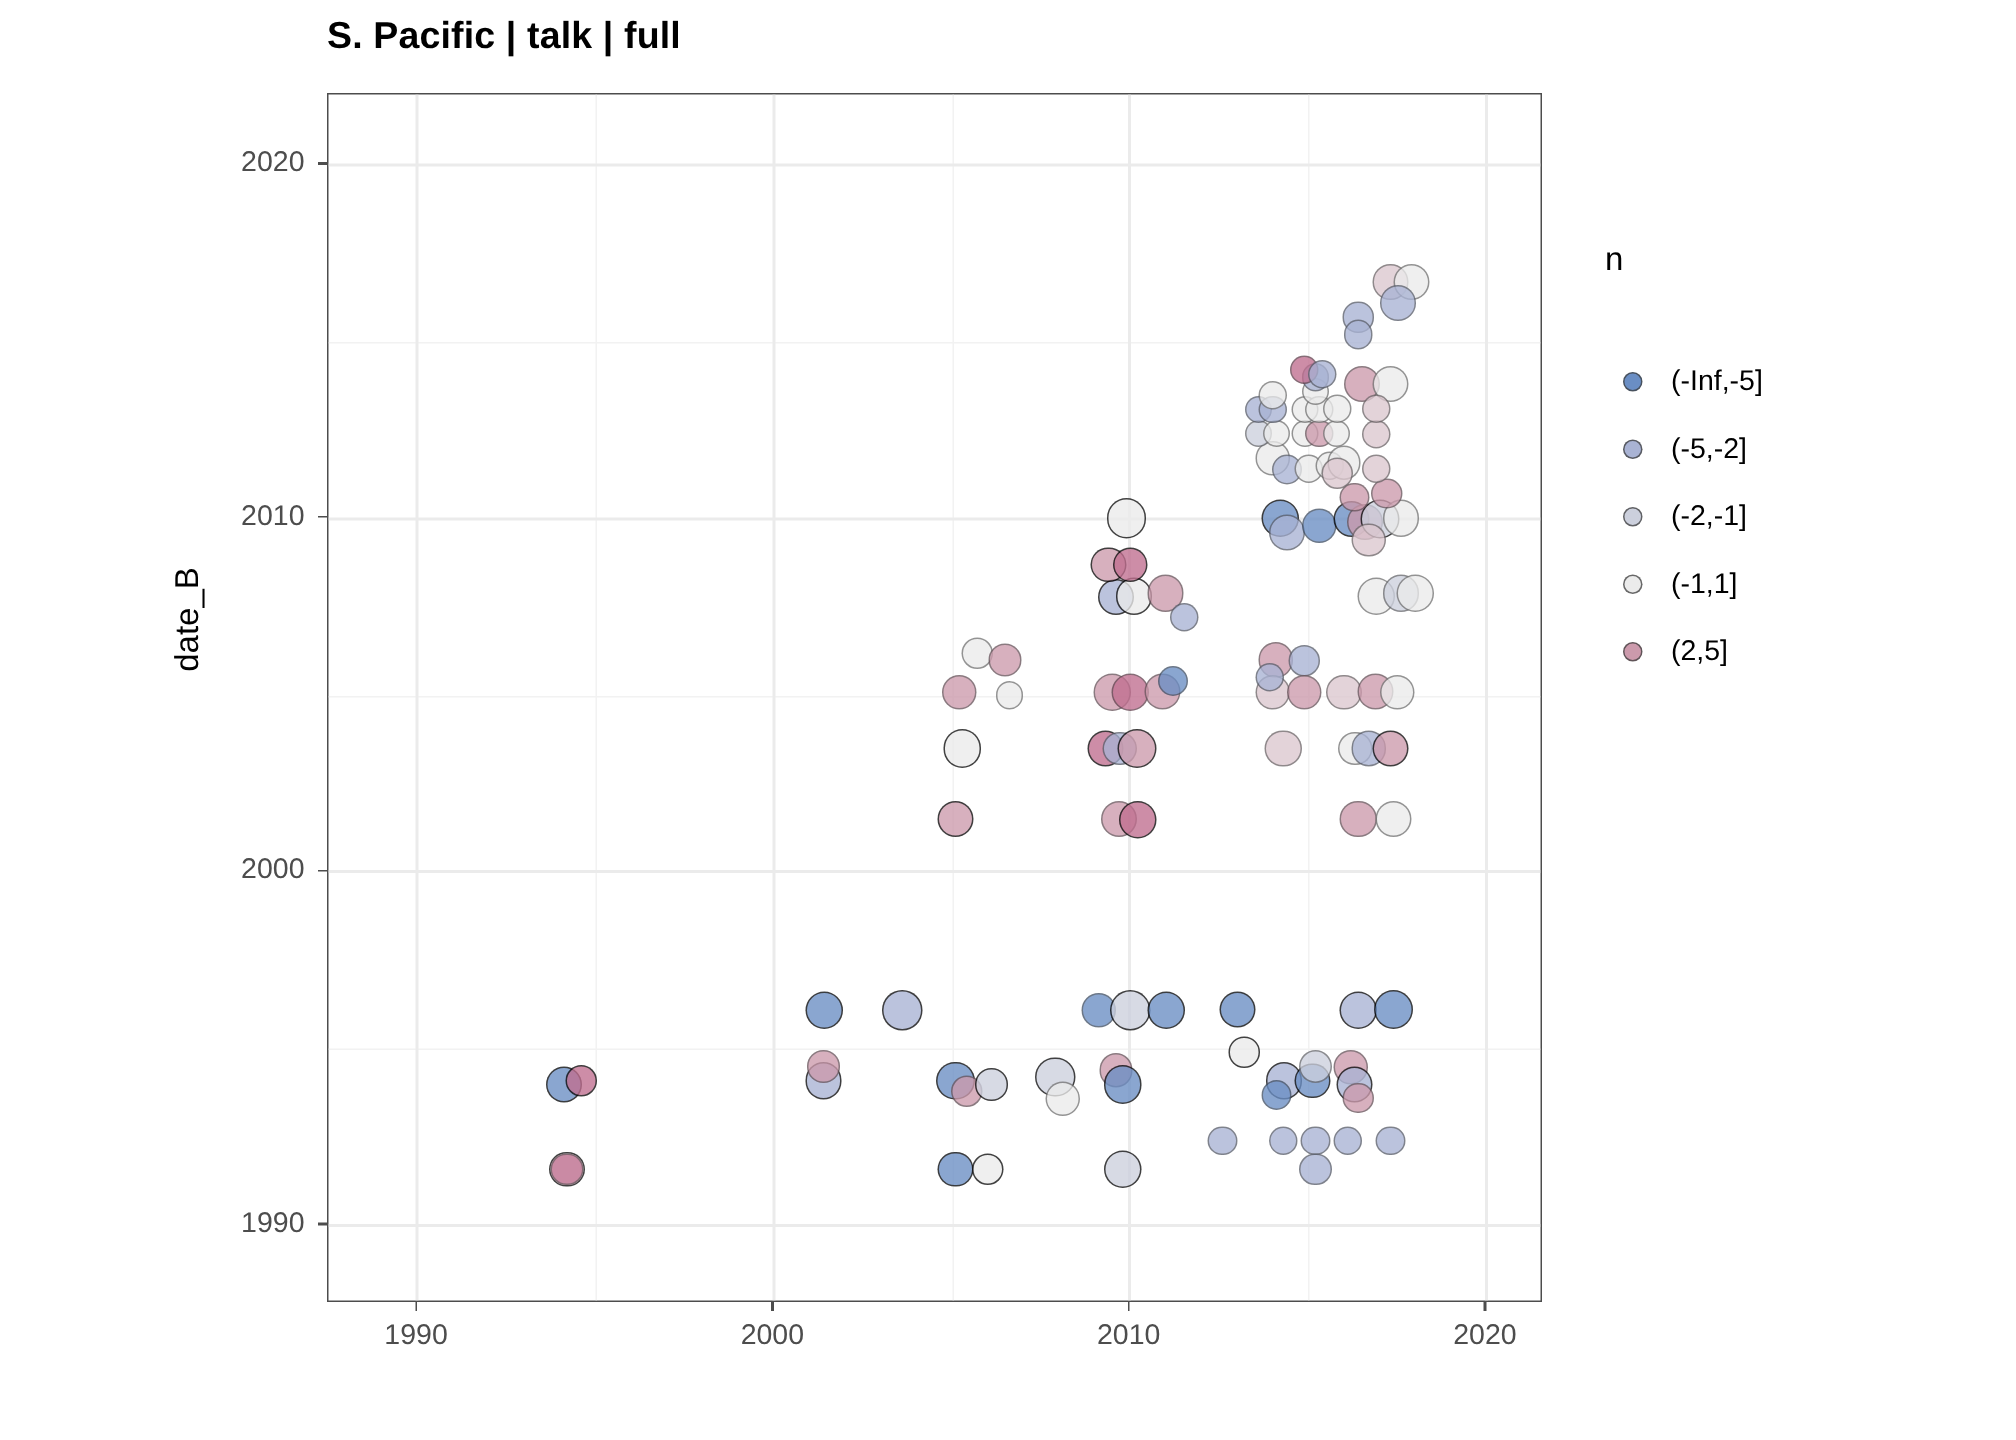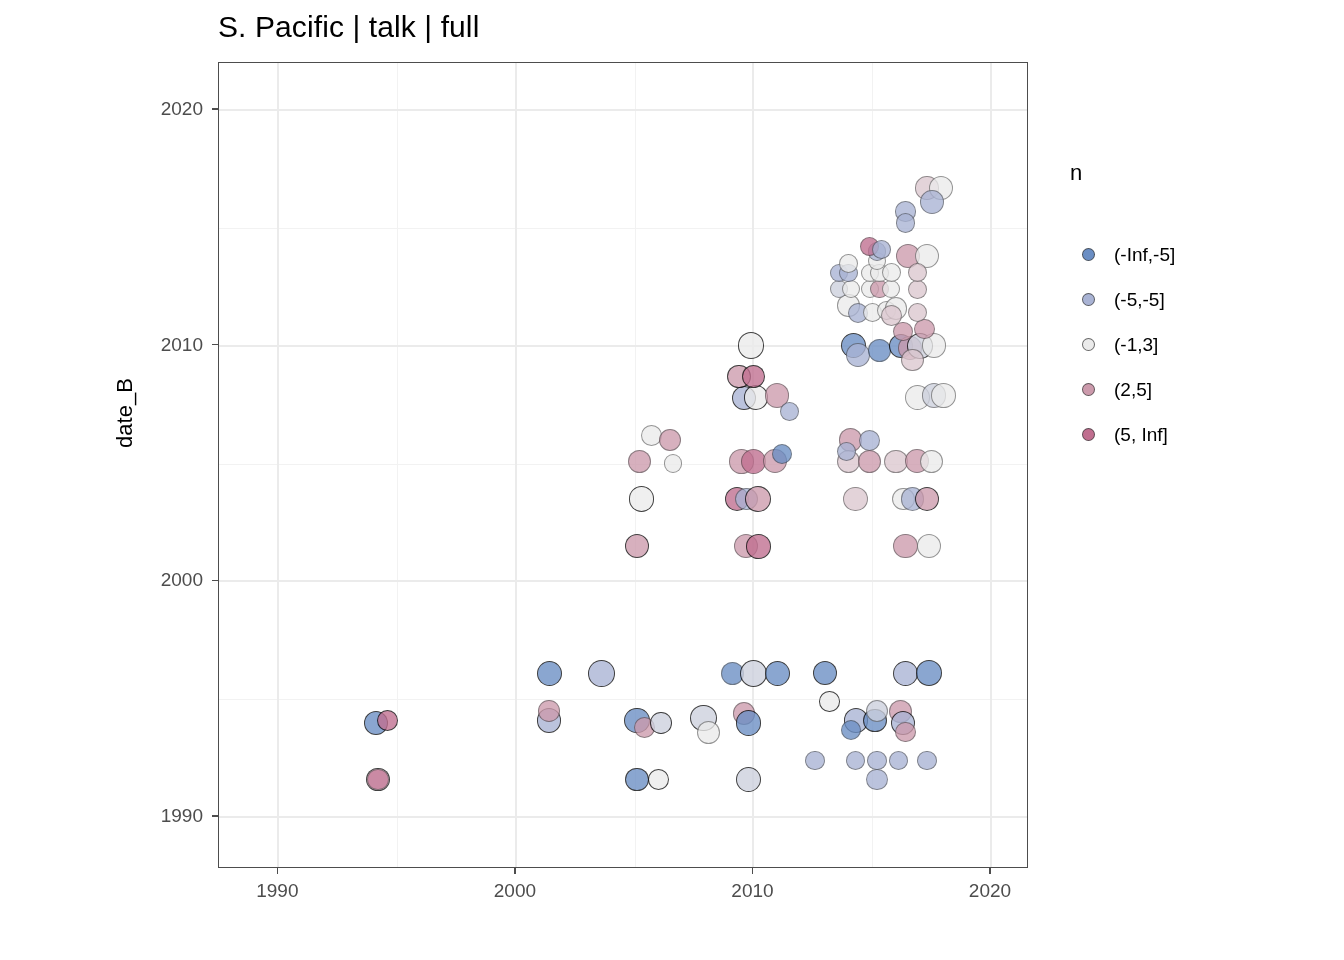--- a/index.html
+++ b/index.html
@@ -18,24 +18,25 @@
     position: absolute;
     left: 0; top: 0;
     width: 1344px;
     height: 960px;
   }
   
   #chart-title {
     position: absolute;
     left: 218px;
     top: 10px;
-    font-size: 30px;
+    font-size: 25px;
     color: #000000;
     white-space: nowrap;
     letter-spacing: .1px;
+    font-weight: bold;
   }
   
   #panel {
     position: absolute;
     left: 218px;
     top: 62px;
     width: 810px;
     height: 806px;
     background: #ffffff;
     border: 1.4px solid #4d4d4d;
@@ -313,39 +314,39 @@
           <div class="legend-row">
             <div class="legend-key">
               <div class="key-dot" style="width: 13px; height: 13px; background: rgb(106, 142, 196);"></div>
             </div>
             <div class="legend-label">(-Inf,-5]</div>
           </div>
           <div class="legend-row">
             <div class="legend-key">
               <div class="key-dot" style="width: 13px; height: 13px; background: rgb(169, 179, 212);"></div>
             </div>
-            <div class="legend-label">(-5,-5]</div>
+            <div class="legend-label">(-5,-2]</div>
+          </div>
+          <div class="legend-row">
+            <div class="legend-key">
+              <div class="key-dot" style="width: 13px; height: 13px; background: rgb(204, 208, 221);"></div>
+            </div>
+            <div class="legend-label">(-2,-1]</div>
           </div>
           <div class="legend-row">
             <div class="legend-key">
               <div class="key-dot" style="width: 13px; height: 13px; background: rgb(235, 235, 235);"></div>
             </div>
-            <div class="legend-label">(-1,3]</div>
+            <div class="legend-label">(-1,1]</div>
           </div>
           <div class="legend-row">
             <div class="legend-key">
               <div class="key-dot" style="width: 13px; height: 13px; background: rgb(204, 154, 172);"></div>
             </div>
             <div class="legend-label">(2,5]</div>
-          </div>
-          <div class="legend-row">
-            <div class="legend-key">
-              <div class="key-dot" style="width: 13px; height: 13px; background: rgb(192, 110, 143);"></div>
-            </div>
-            <div class="legend-label">(5, Inf]</div>
           </div>
         </div>
     </div>
   </div>
 
 <div class="tick-mark-y" style="left: 212px; top: 815.452px;"></div>
     <div class="tick-lab-y" style="left: 108px; width: 95px; top: 805.152px;">1990</div>
     <div class="tick-mark-y" style="left: 212px; top: 579.78px;"></div>
     <div class="tick-lab-y" style="left: 108px; width: 95px; top: 569.48px;">2000</div>
     <div class="tick-mark-y" style="left: 212px; top: 344.107px;"></div>

